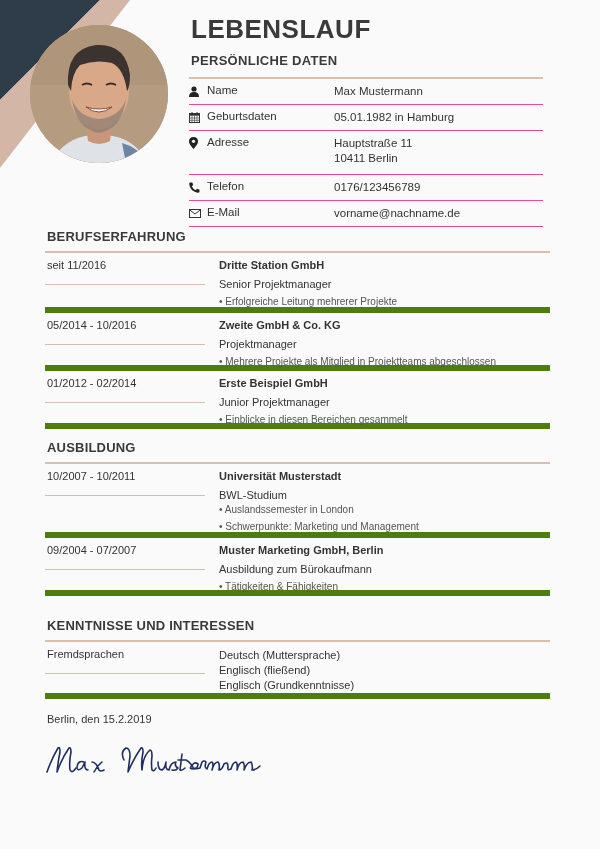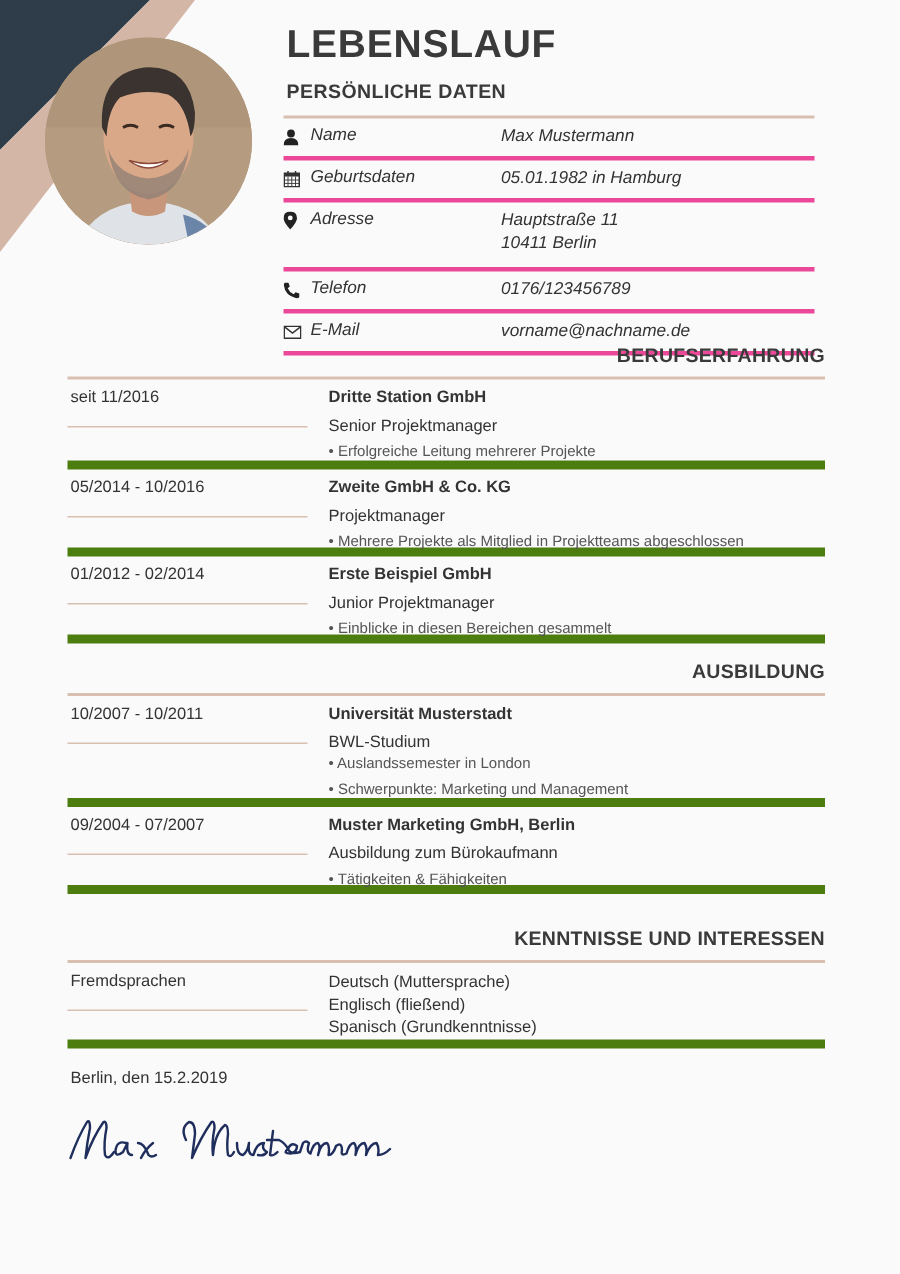--- a/index.html
+++ b/index.html
@@ -7,27 +7,27 @@
   body { position: relative; font-family: "Liberation Sans", "DejaVu Sans", sans-serif; color: #333; }
 
   .deco { position: absolute; left: 0; top: 0; width: 200px; height: 200px; }
 
   .photo { position: absolute; left: 30px; top: 25px; width: 138px; height: 138px; border-radius: 50%; overflow: hidden; background: #b49a7e; }
 
   .title { position: absolute; left: 191px; top: 14px; font-size: 26px; font-weight: bold; color: #3a3a3a; letter-spacing: 0.5px; }
   .sub-title { position: absolute; left: 191px; top: 53px; font-size: 13px; font-weight: bold; color: #3a3a3a; letter-spacing: 0.3px; }
 
   .personal { position: absolute; left: 189px; top: 77px; width: 354px; border-top: 2px solid #d8bfb0; }
-  .prow { display: flex; border-bottom: 3px solid #ec4899; font-size: 11.5px; color: #333; padding: 5px 0 5px 0; font-style: italic; }
+  .prow { display: flex; border-bottom: 1px solid #ec4899; font-size: 11.5px; color: #333; padding: 5px 0 5px 0; }
   .prow .lbl { width: 145px; display: flex; align-items: flex-start; }
   .prow .lbl .ic { width: 18px; display: inline-flex; justify-content: flex-start; align-items: center; height: 14px; }
   .prow .val { flex: 1; line-height: 15px; }
 
   .section { position: absolute; left: 45px; width: 505px; }
-  .sec-head { font-size: 13px; font-weight: bold; color: #3a3a3a; padding-left: 2px; letter-spacing: 0.2px; height: 22px; text-align: right; }
+  .sec-head { font-size: 13px; font-weight: bold; color: #3a3a3a; padding-left: 2px; letter-spacing: 0.2px; height: 22px; }
   .sec-line { border-top: 2px solid #d8bfb0; }
   .entry { display: flex; border-bottom: 6px solid #4d7c0f; position: relative; }
   .entry .date { width: 172px; font-size: 11px; color: #333; padding: 6px 0 0 2px; position: relative; }
   .entry .date .uline { position: absolute; left: 0; width: 160px; border-top: 1.5px solid #d8bfb0; }
   .entry .body { flex: 1; padding: 5px 0 5px 2px; }
   .entry .org { font-size: 11px; font-weight: bold; color: #333; line-height: 15px; }
   .entry .role { font-size: 11px; color: #333; line-height: 15px; margin-top: 4px; }
   .entry .bul { font-size: 10px; color: #555; line-height: 14px; }
   .entry .bul.first { margin-top: 3px; }
   .entry .plain { font-size: 11px; color: #333; line-height: 15px; }
@@ -213,21 +213,21 @@
   <div class="sec-line"></div>
 
   <div class="entry" style="height:57px;">
     <div class="date">
       <span>Fremdsprachen</span>
       <div class="uline" style="top:31px;"></div>
     </div>
     <div class="body" style="padding-top:6px;">
       <div class="plain">Deutsch (Muttersprache)</div>
       <div class="plain">Englisch (fließend)</div>
-      <div class="plain">Spanisch (Grundkenntnisse)</div>
+      <div class="plain">Englisch (Grundkenntnisse)</div>
     </div>
   </div>
 </div>
 
 <div class="place-date">Berlin, den 15.2.2019</div>
 
 <svg class="signature" width="250" height="42" viewBox="0 0 250 42">
   <g fill="none" stroke="#1f2e5c" stroke-width="1.6" stroke-linecap="round" stroke-linejoin="round">
 
     <path d="M3,34 Q8,20 14,10 Q16,8 16,14 Q14,24 13,34 Q18,20 25,10 Q27,9 27,14 Q25,24 26,32 Q28,36 32,30"></path>

